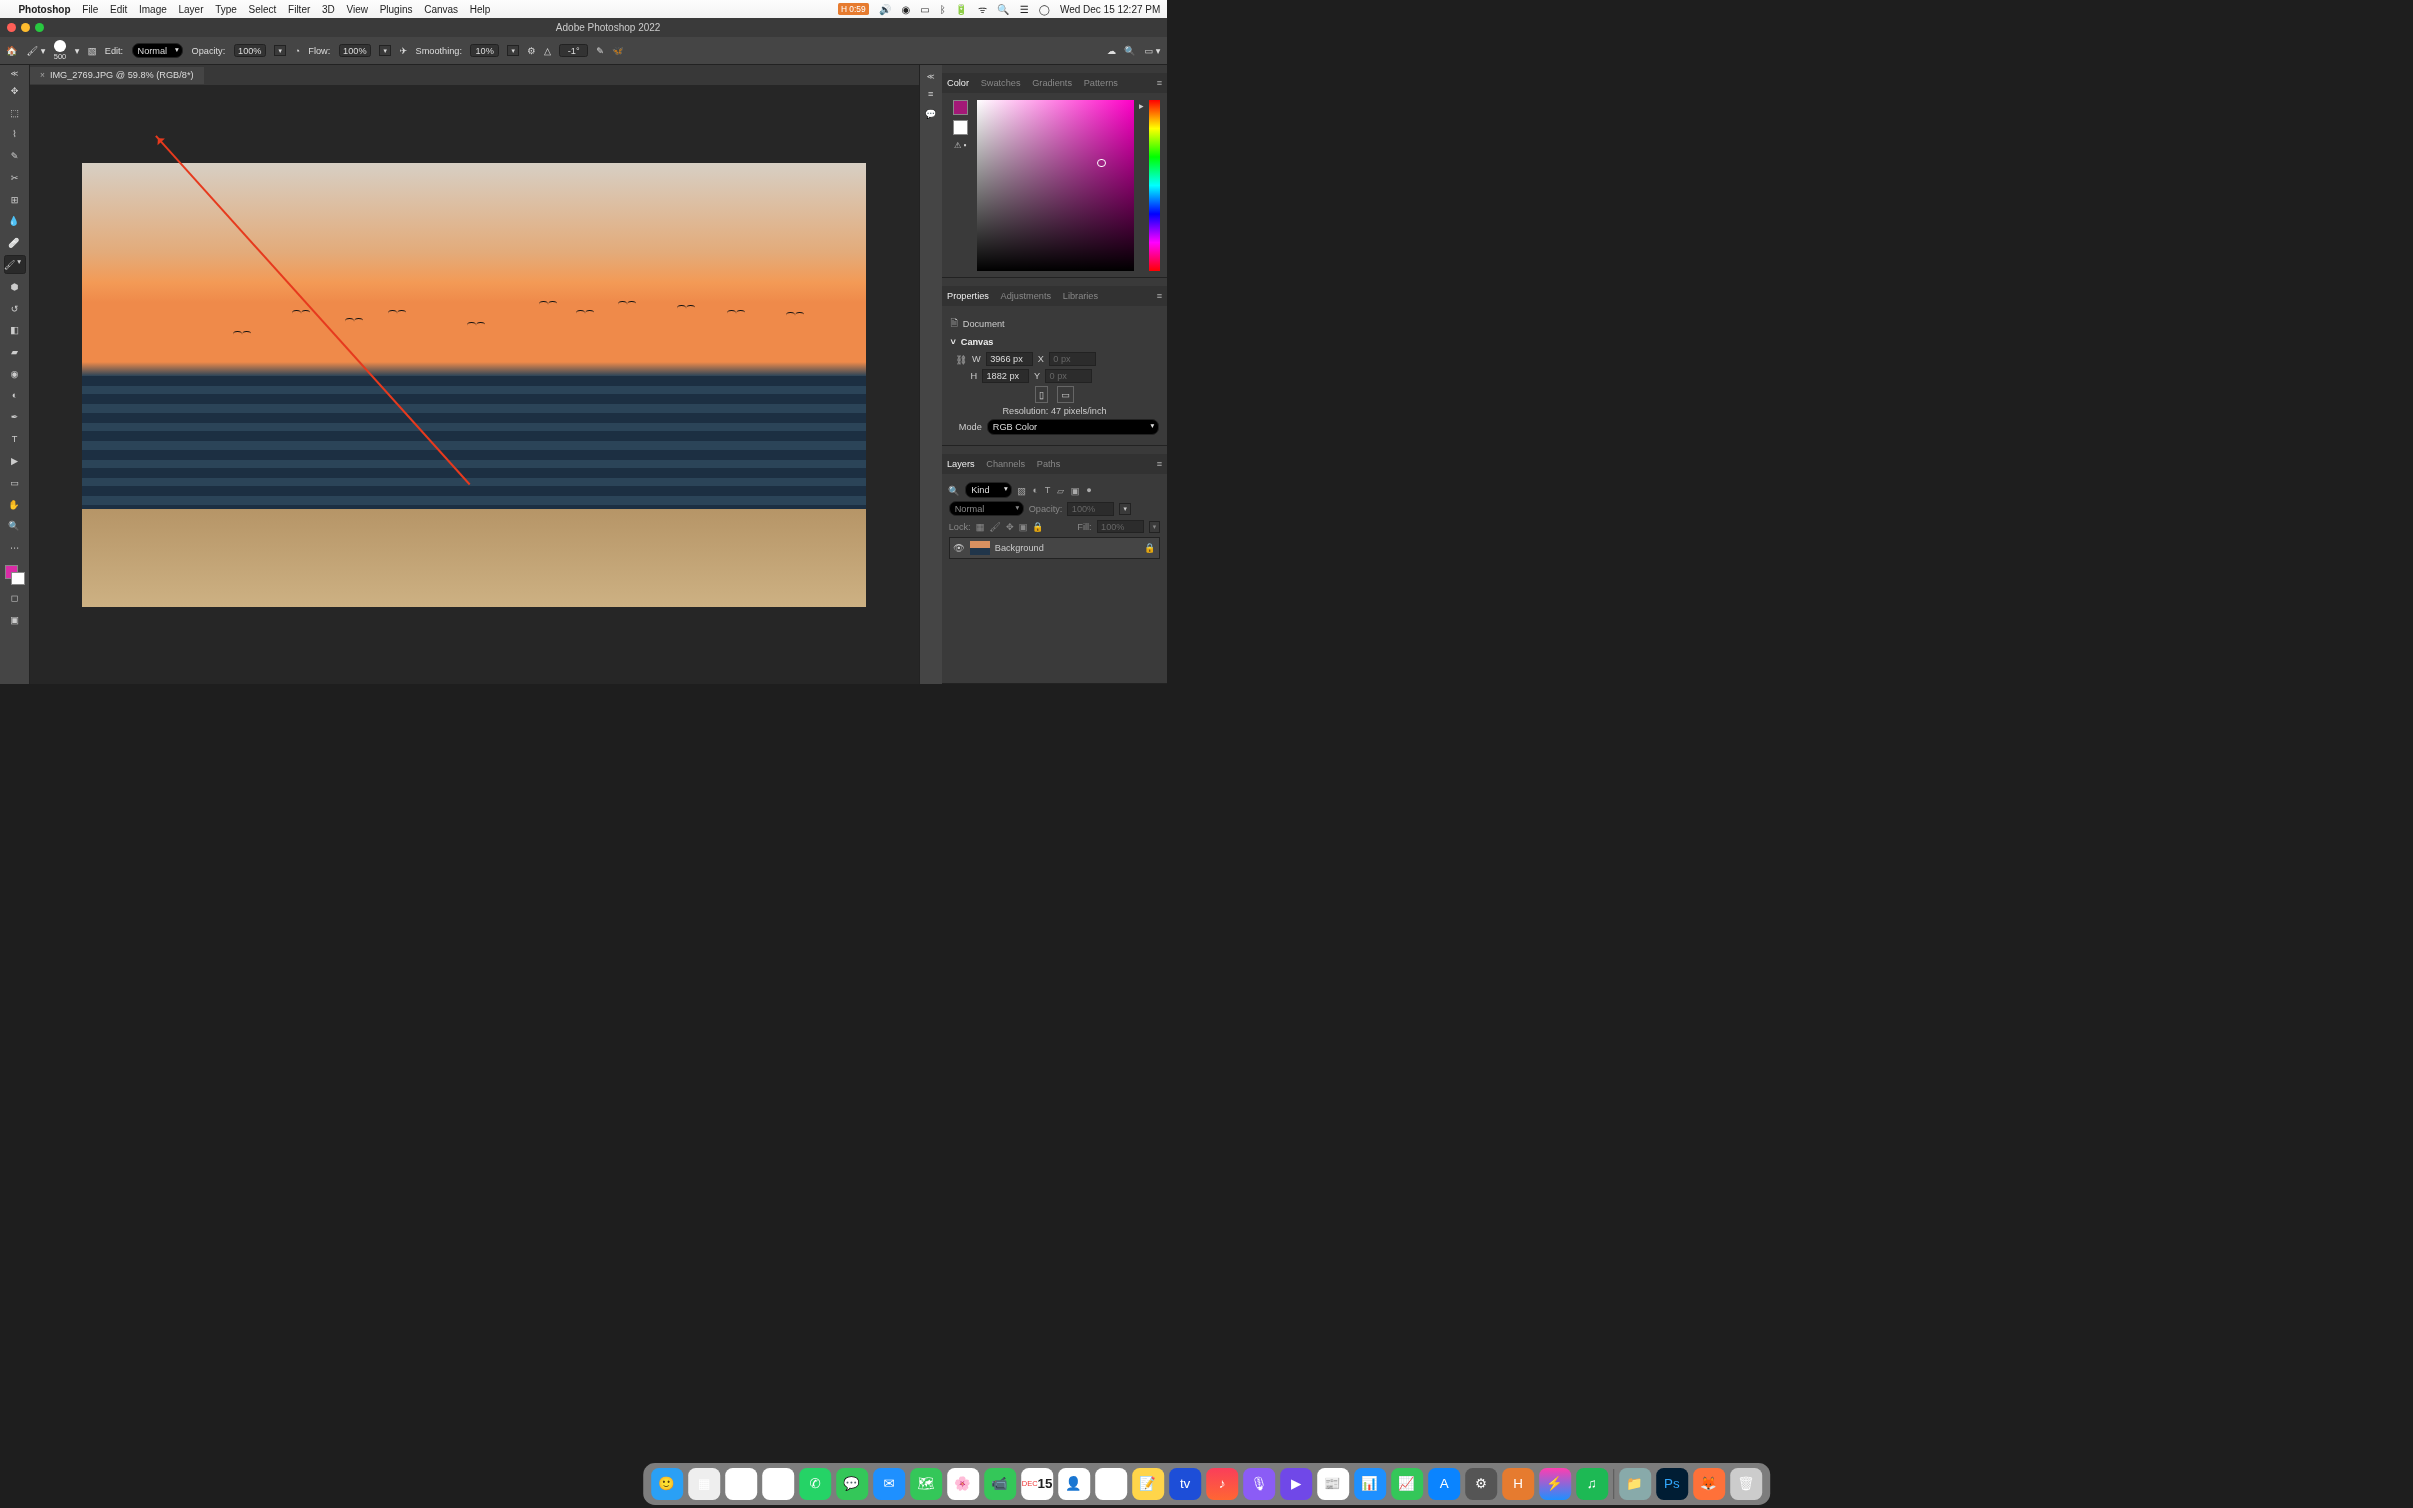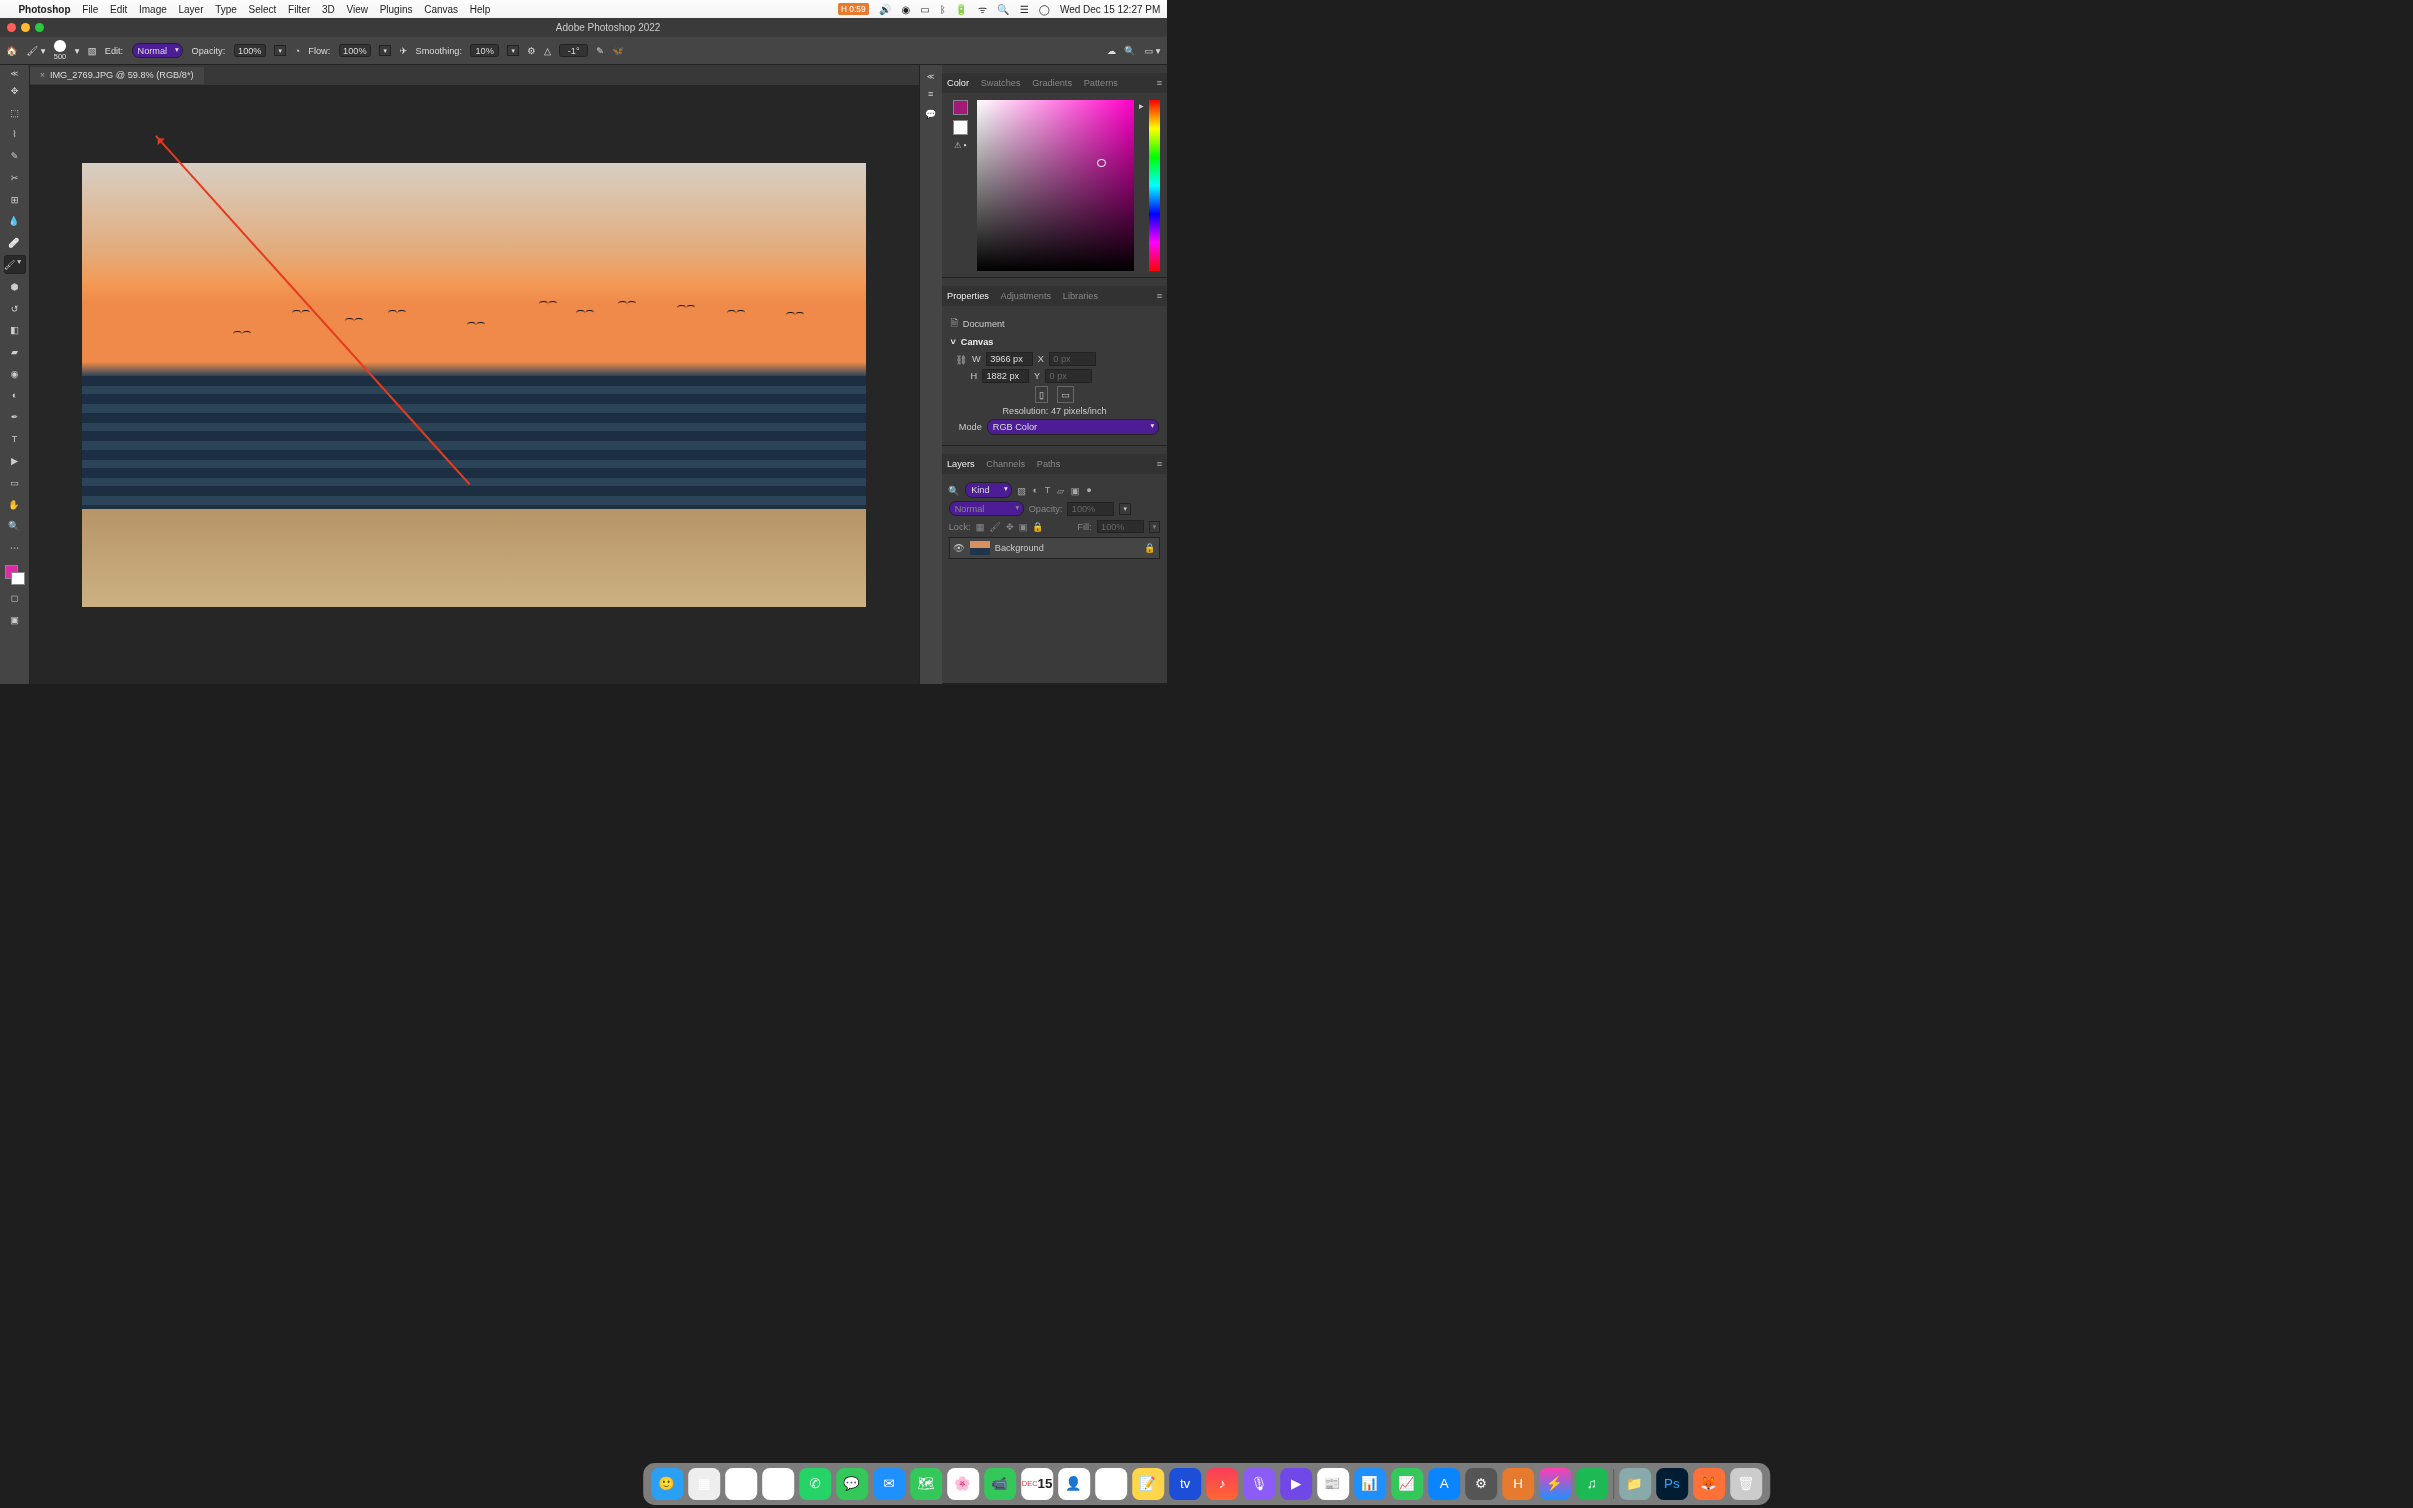--- a/index.html
+++ b/index.html
@@ -14,21 +14,21 @@
 
 .winchrome { height: 18.4px; background: #3a3a3a; display: flex; align-items: center; padding-left: 6.7px; gap: 5px; }
 .tl { width: 9.2px; height: 9.2px; border-radius: 50%; }
 .tl.r{background:#ff5f57}.tl.y{background:#febc2e}.tl.g{background:#28c840}
 .winchrome .title { flex: 1; text-align: center; color: #ccc; font-size: 10px; }
 
 
 .optbar { height: 28.5px; background: #454545; display: flex; align-items: center; padding: 0 6.7px; color: #ddd; font-size: 9.2px; gap: 8.4px; border-bottom: 0.8px solid #222; }
 .brushsize { display:flex; flex-direction:column; align-items:center; font-size:7.5px; }
 .brushsize .dot { width:11.7px; height:11.7px; border-radius:50%; background:#fff; }
-.sel { background:#4c1d95; border:0.8px solid #222; padding:1.7px 15px 1.7px 5px; border-radius:7px; position:relative; color:#ddd; font-size:9.2px;}
+.sel { background:#000000; border:0.8px solid #222; padding:1.7px 15px 1.7px 5px; border-radius:7px; position:relative; color:#ddd; font-size:9.2px;}
 .sel::after{content:"▾"; position:absolute; right:3.4px; top:0.8px; font-size:7.5px;}
 .numfield { background:#333; border:0.8px solid #222; padding:0.8px 3.4px; color:#ddd; border-radius:2.5px; display:inline-block; min-width:28.5px; text-align:center;}
 .dd { width:11.7px; height:11.7px; display:inline-flex; align-items:center; justify-content:center; border:0.8px solid #222; background:#3a3a3a; font-size:6.7px;}
 .optbar .right { margin-left:auto; display:flex; gap:8.4px; align-items:center; }
 
 
 .mainrow { display:flex; height: calc(100% - 18.4px - 18.4px - 28.5px - 45px); }
 
 
 .tools { width: 30px; background:#454545; border-right:0.8px solid #222; display:flex; flex-direction:column; align-items:center; padding-top:3.4px; gap:3.4px; }

